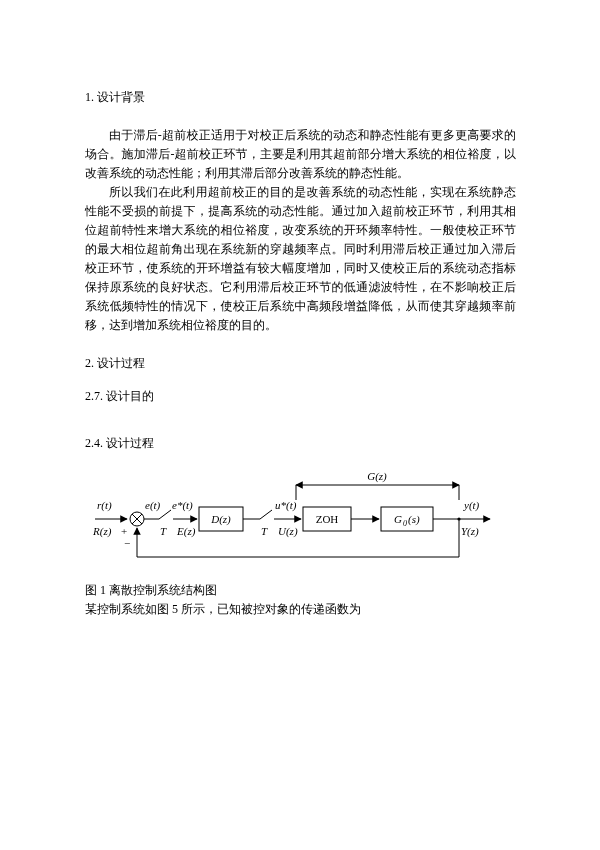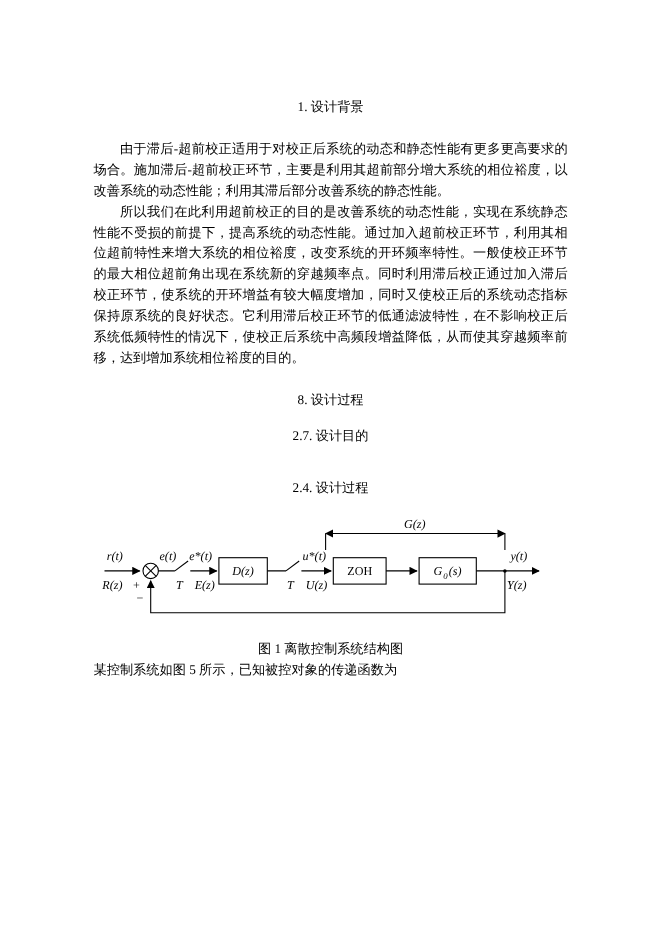--- a/index.html
+++ b/index.html
@@ -10,56 +10,56 @@
     color: #000;
     font-family: "Liberation Serif", "DejaVu Serif", serif;
   }
   .page {
     position: relative;
     width: 600px; height: 850px;
     padding: 88px 84px 0 85px;
     background: #fff;
     overflow: hidden;
   }
-  h2, h3, p { margin: 0; font-weight: normal; font-size: 12px; line-height: 19px; text-align: center; }
+  h2, h3, p { margin: 0; font-weight: normal; font-size: 12px; line-height: 19px; }
   .sp { margin-top: 19px; }
   .sp-lg { margin-top: 28px; }
   .sp-sm { margin-top: 14px; }
   .indent { text-indent: 2em; text-align: justify; }
   .noindent { text-align: justify; }
   i { font-style: italic; }
 
   .diagram-wrap { margin-top: 18px; margin-left: 6px; text-align: right; }
   .diagram-wrap svg { display: block; }
   .dline { stroke: #000; stroke-width: 1; fill: none; }
   .dtext { fill: #000; stroke: none; font-size: 11px; font-style: italic;
            font-family: "Liberation Serif", "DejaVu Serif", serif; }
   .dtext.up { font-style: normal; }
   .dtext.small { font-size: 8px; }
-  .caption { text-align: center; font-size: 12px; line-height: 19px; margin-top: 10px; }
+  .caption { text-align: left; font-size: 12px; line-height: 19px; margin-top: 10px; }
 
   .formula { margin: 14px 0 0 124px; display: flex; align-items: center;
              font-size: 13px; font-style: italic; }
   .formula .lhs sub { font-size: 9px; font-style: normal; }
   .formula .eq { margin: 0 7px; font-style: normal; }
   .frac { display: inline-flex; flex-direction: column; text-align: center; }
   .frac .num { padding: 0 8px 2px; border-bottom: 1px solid #000; line-height: 1.05; }
   .frac .den { padding: 2px 8px 0; line-height: 1.05; }
 </style>
 </head>
 <body>
 
 <div class="page">
 
   <h2>1. 设计背景</h2>
 
   <p class="indent sp">由于滞后-超前校正适用于对校正后系统的动态和静态性能有更多更高要求的场合。施加滞后-超前校正环节，主要是利用其超前部分增大系统的相位裕度，以改善系统的动态性能；利用其滞后部分改善系统的静态性能。</p>
   <p class="indent">所以我们在此利用超前校正的目的是改善系统的动态性能，实现在系统静态性能不受损的前提下，提高系统的动态性能。通过加入超前校正环节，利用其相位超前特性来增大系统的相位裕度，改变系统的开环频率特性。一般使校正环节的最大相位超前角出现在系统新的穿越频率点。同时利用滞后校正通过加入滞后校正环节，使系统的开环增益有较大幅度增加，同时又使校正后的系统动态指标保持原系统的良好状态。它利用滞后校正环节的低通滤波特性，在不影响校正后系统低频特性的情况下，使校正后系统中高频段增益降低，从而使其穿越频率前移，达到增加系统相位裕度的目的。</p>
 
-  <h2 class="sp">8. 设计过程</h2>
+  <h2 class="sp">2. 设计过程</h2>
 
   <h3 class="sp-sm">2.7. 设计目的</h3>
 
 
   <h3 class="sp-lg">2.4. 设计过程</h3>
 
   <div class="diagram-wrap">
     <svg width="412" height="100" viewBox="0 0 412 100">
       <defs>
         <marker id="arr" viewBox="0 0 10 10" refX="9" refY="5" markerWidth="7.5" markerHeight="7.5" orient="auto-start-reverse">

